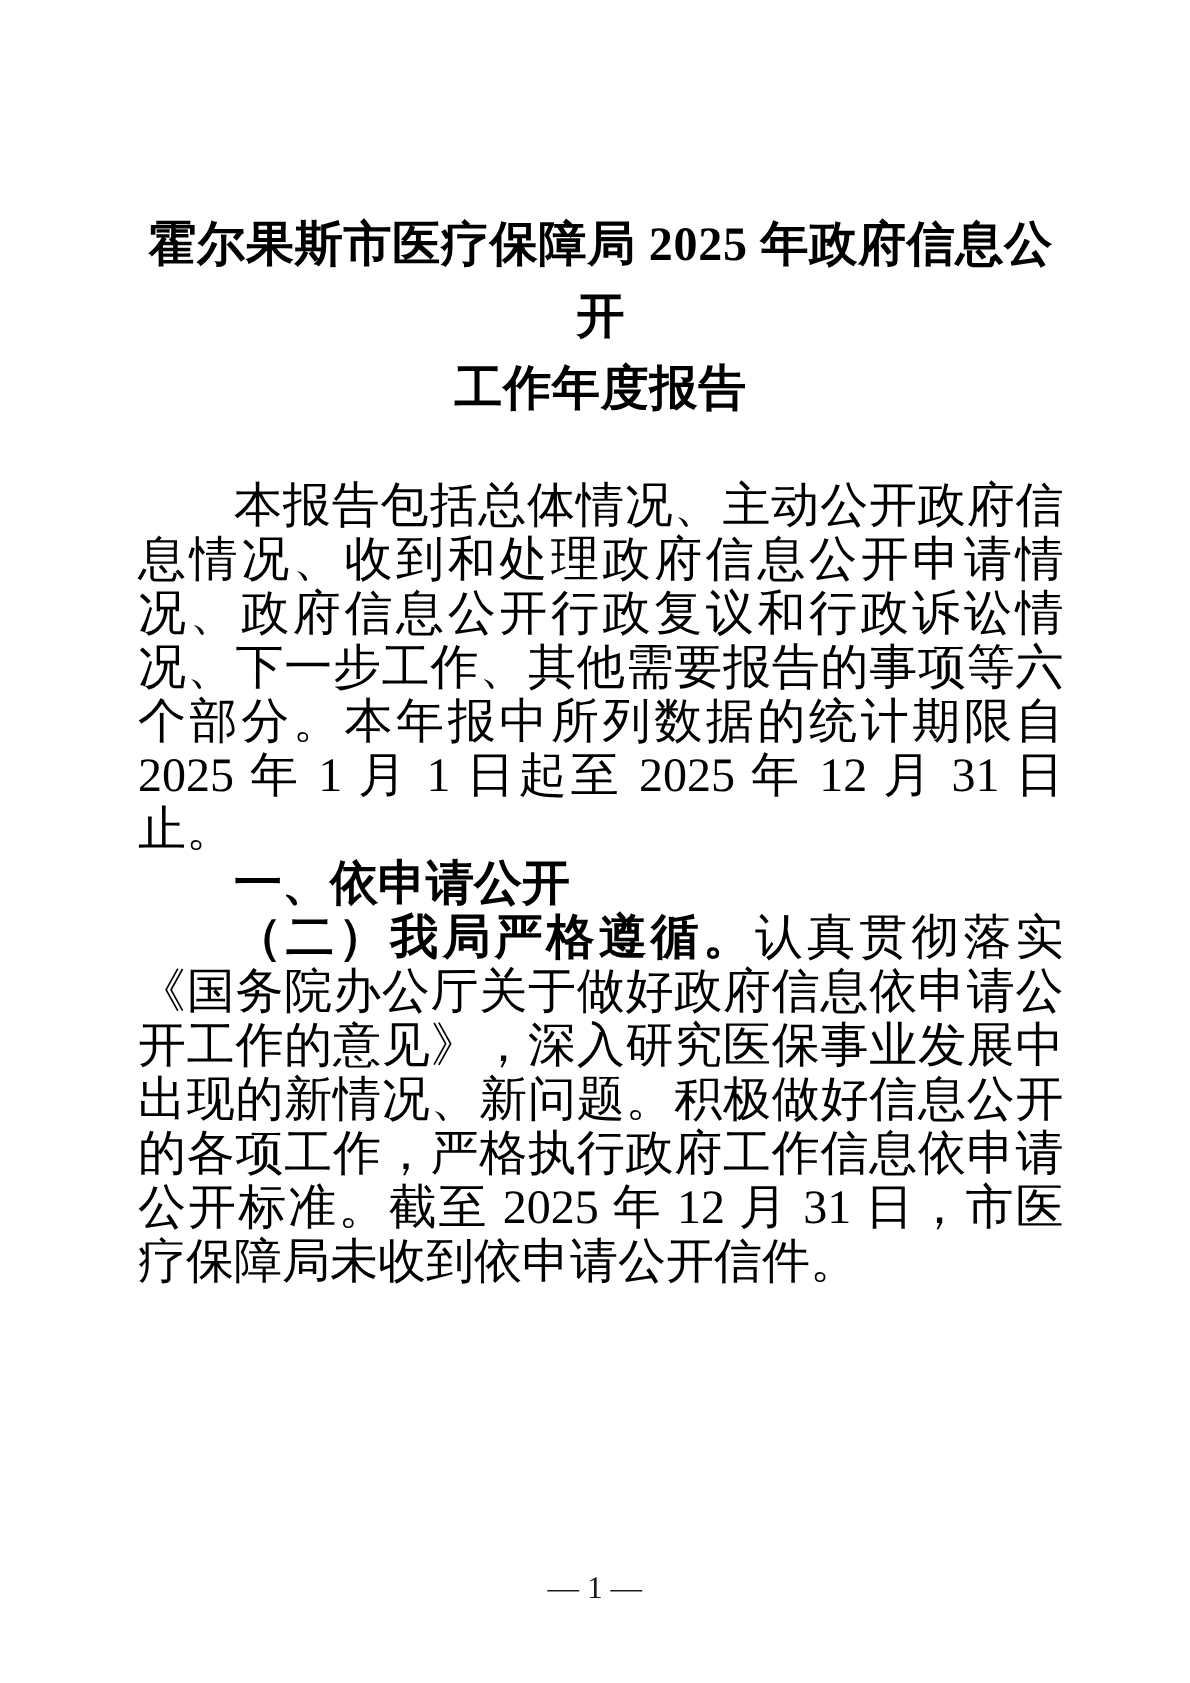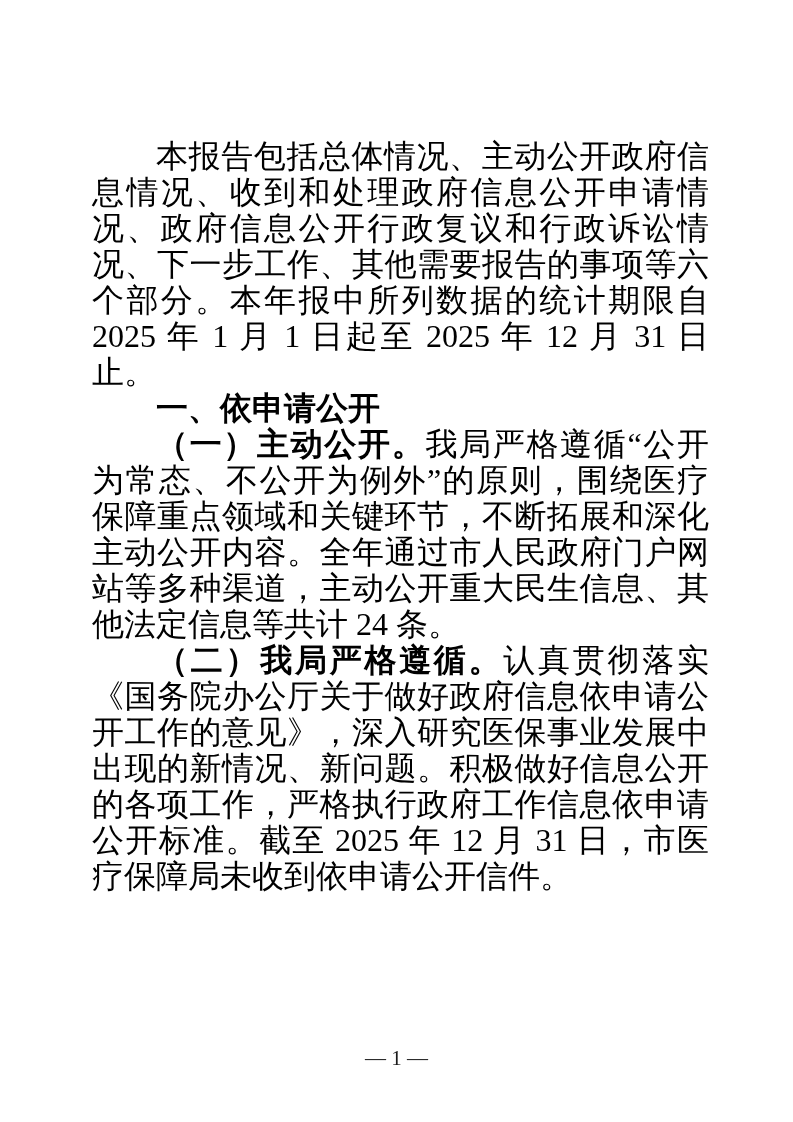--- a/index.html
+++ b/index.html
@@ -54,33 +54,34 @@
     line-height: 24px;
     color: #1a1a1a;
     font-family: "Liberation Serif", "DejaVu Serif", serif;
   }
 </style>
 </head>
 <body>
 
 <div class="page">
 
+  <h1 class="doc-title">
+    <span>霍尔果斯市医疗保障局 2025 年政府信息公开</span><br>
+    <span>工作年度报告</span>
+  </h1>
 
   <div class="doc-body">
 
     <p>
       <span>本报告包括总体情况、主动公开政府信息情况、收到和处理政府信息公开申请情况、政府信息公开行政复议和行政诉讼情况、下一步工作、其他需要报告的事项等六个部分。本年报中所列数据的统计期限自 2025 年 1 月 1 日起至 2025 年 12 月 31 日止。</span>
     </p>
 
     <h2 class="section-heading">一、依申请公开</h2>
 
 
-    <p>
-      <span class="lead">（一）主动公开。</span><span>我局严格遵循“公开为常态、不公开为例外”的原则，围绕医疗保障重点领域和关键环节，不断拓展和深化主动公开内容。全年通过市人民政府门户网站等多种渠道，主动公开重大民生信息、其他法定信息等共计 24 条。</span>
-    </p>
 
     <p>
       <span class="lead">（二）我局严格遵循。</span><span>认真贯彻落实《国务院办公厅关于做好政府信息依申请公开工作的意见》，深入研究医保事业发展中出现的新情况、新问题。积极做好信息公开的各项工作，严格执行政府工作信息依申请公开标准。截至 2025 年 12 月 31 日，市医疗保障局未收到依申请公开信件。</span>
     </p>
 
   </div>
 
   <div class="page-footer">— 1 —</div>
 
 </div>

